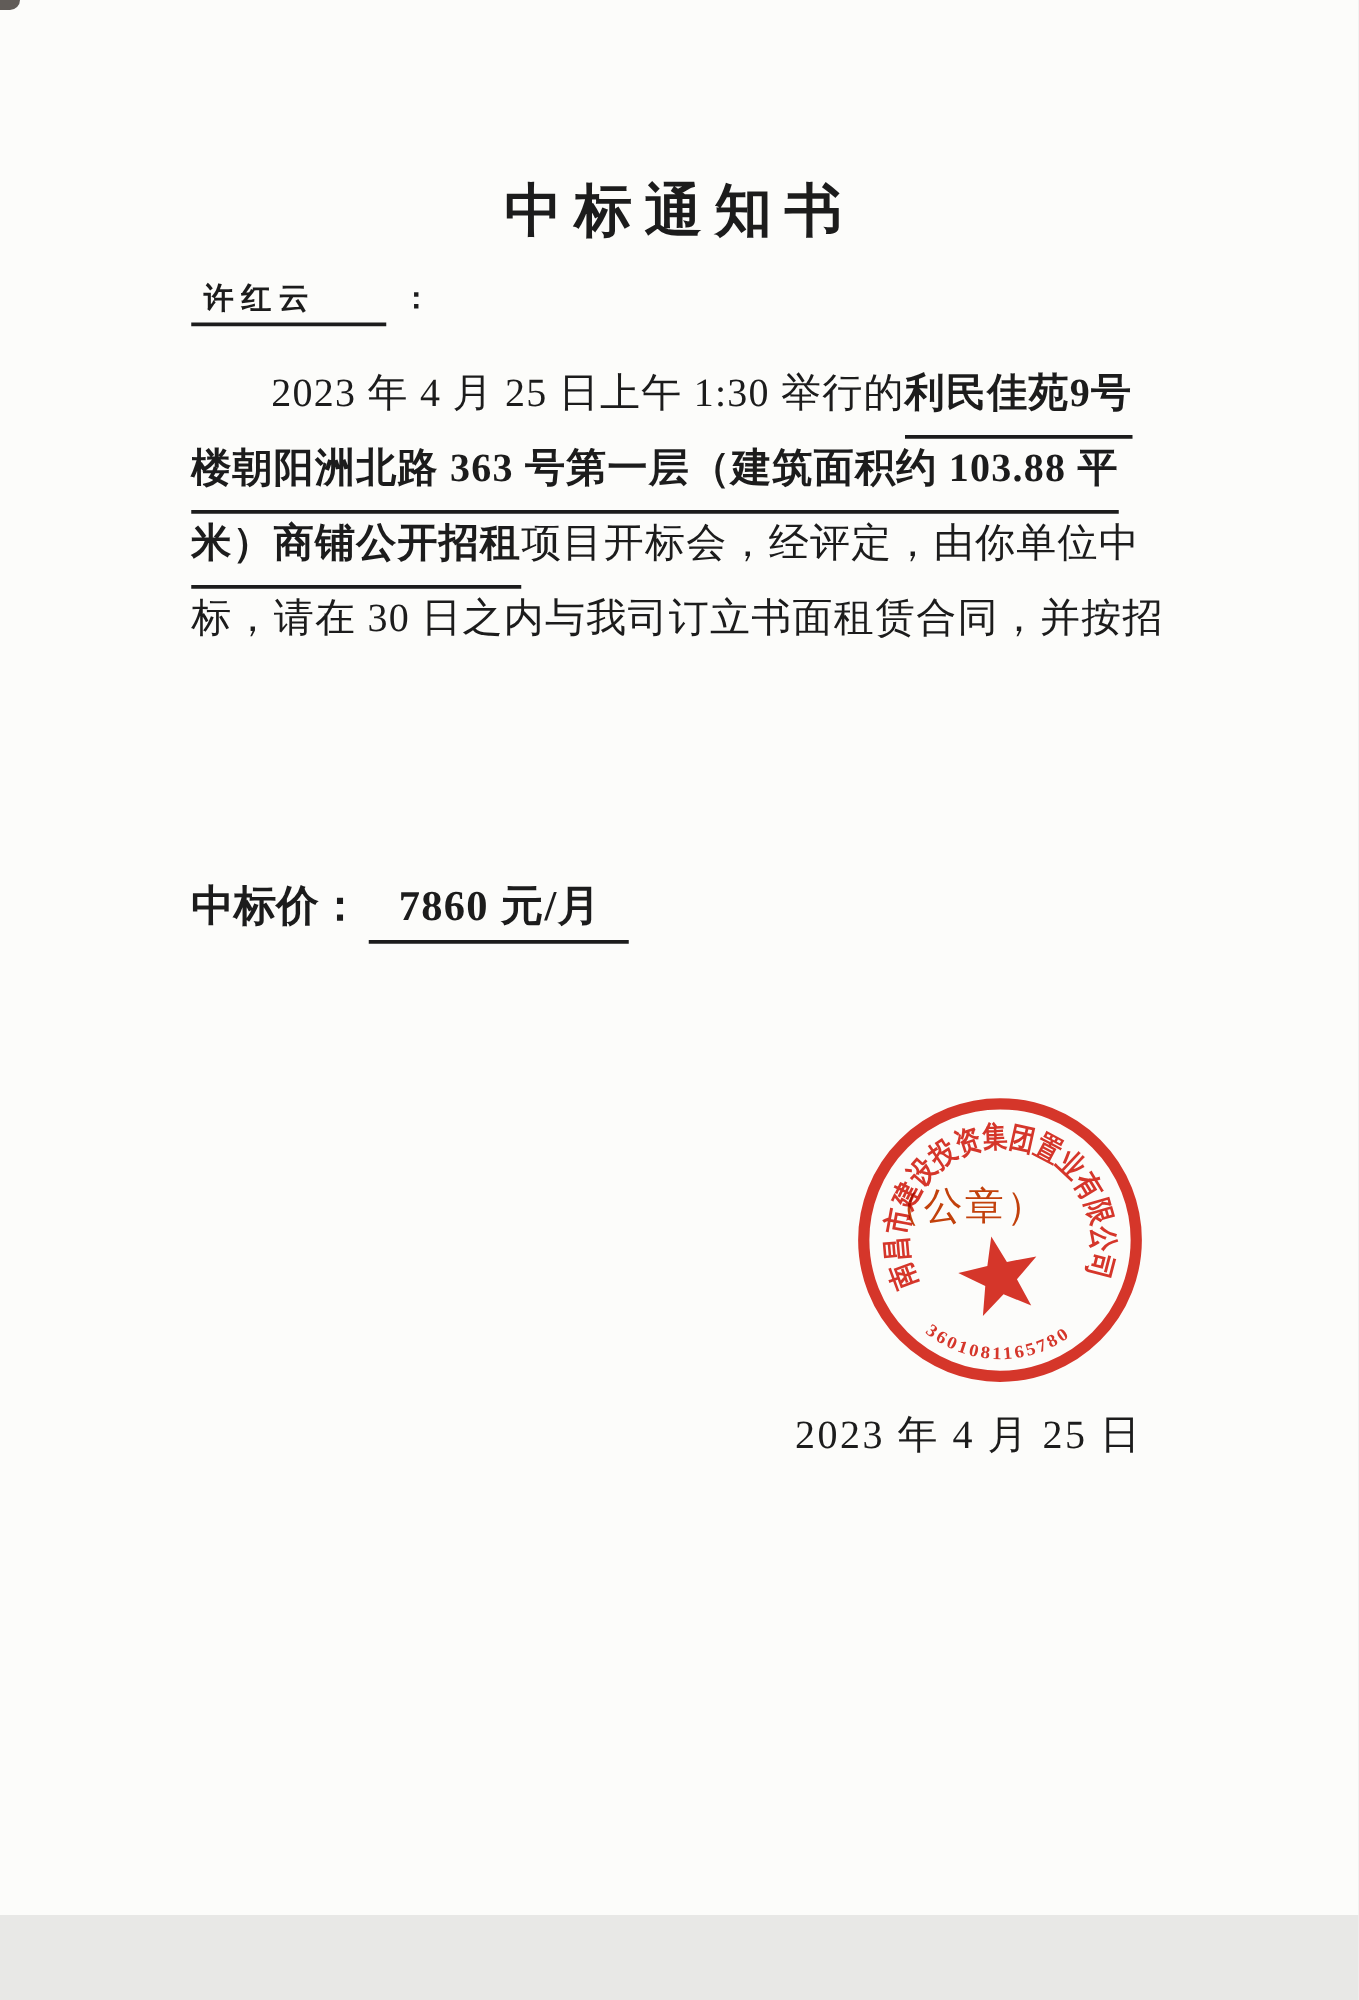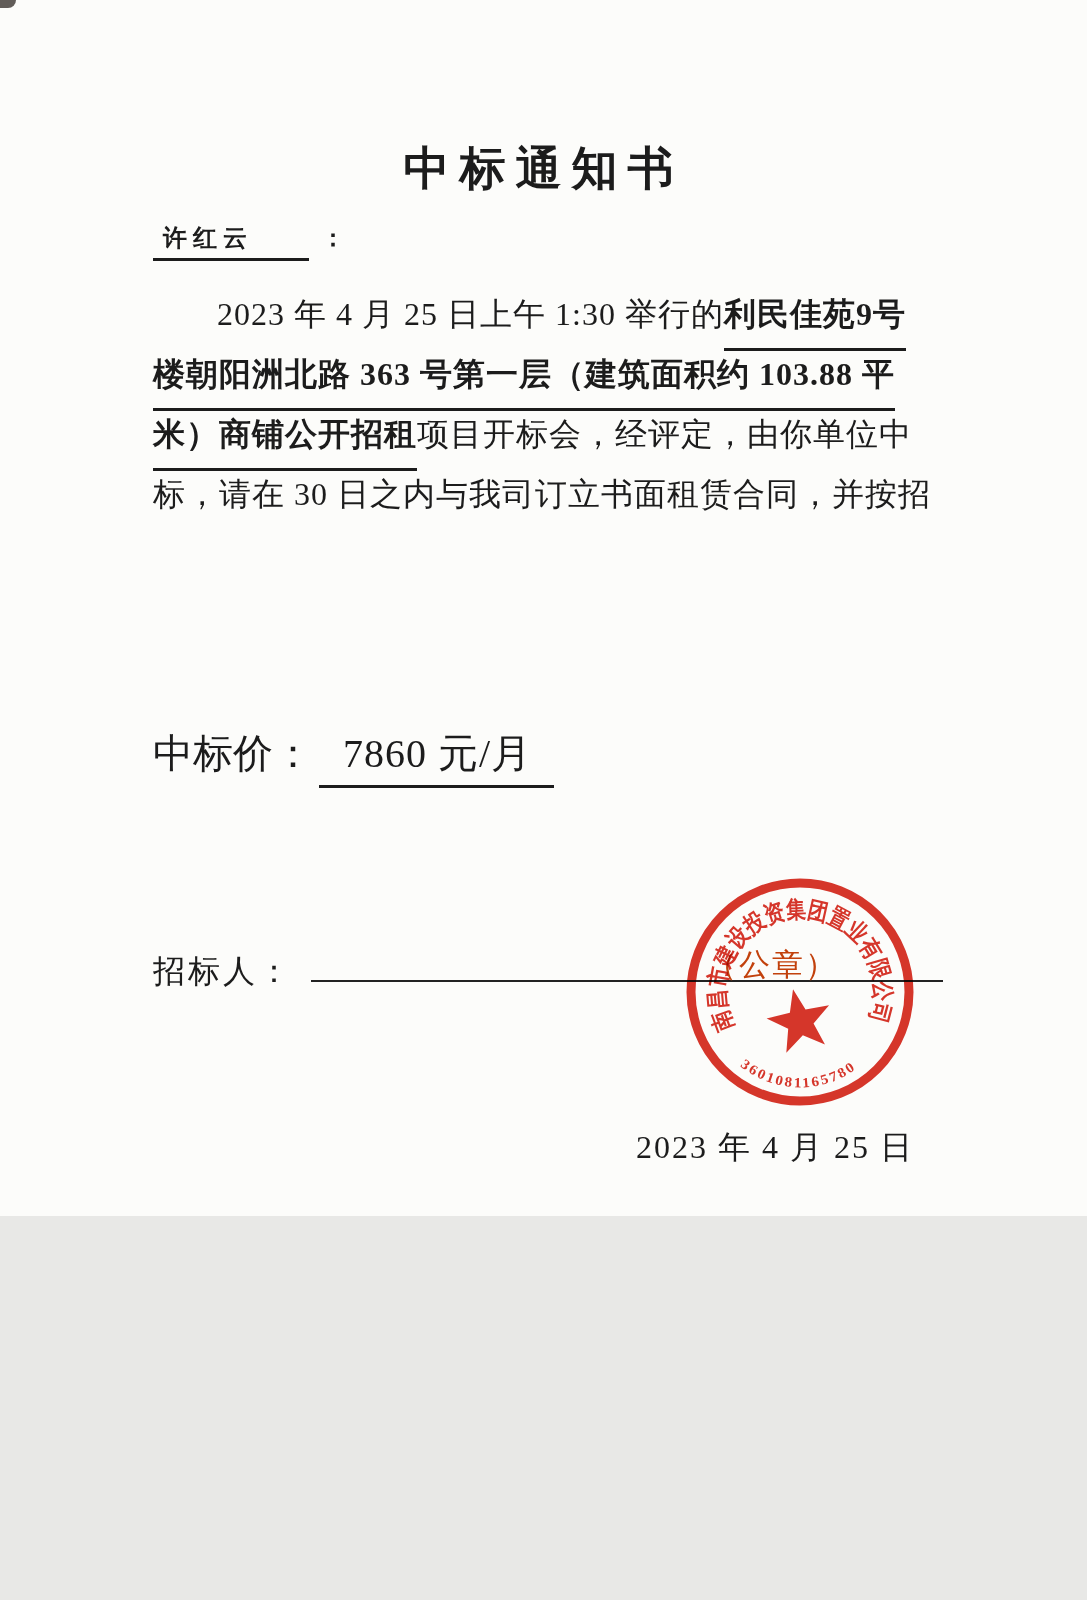--- a/index.html
+++ b/index.html
@@ -1,18 +1,18 @@
 <!DOCTYPE html>
 <html><head>
 <meta charset="utf-8">
 <style>
   html,body{margin:0;padding:0;background:#e8e8e6;}
   .page{
     position:relative;
-    width:1087px;height:1216px;
+    width:1087px;height:1532px;
     margin:0 auto;
     background:#fcfcfa;
     overflow:hidden;
     font-family:"Liberation Serif","DejaVu Serif",serif;
     color:#1c1c1c;
   }
   .corner-mark{
     position:absolute;left:0;top:0;width:16px;height:8px;
     background:#3a3330;border-bottom-right-radius:8px;opacity:.8;
   }
@@ -37,21 +37,21 @@
   }
   .line{white-space:nowrap;}
   .line.indent{text-indent:64px;}
   .bu{
     font-weight:bold;
     border-bottom:3px solid #1c1c1c;
     padding-bottom:16px;
   }
   .price-line{
     position:absolute;left:153px;top:702px;
-    font-size:40px;font-weight:normal;margin-top:24px;
+    font-size:34px;font-weight:bold;
   }
   .price-line .value{
     display:inline-block;
     border-bottom:3px solid #1c1c1c;
     padding:0 22px 4px 24px;margin-left:6px;
     letter-spacing:1px;
   }
   .bidder-line{
     position:absolute;left:153px;top:950px;
     font-size:32px;letter-spacing:3px;white-space:nowrap;
@@ -93,23 +93,20 @@
     <div class="line indent"><span>2023 年 4 月 25 日上午 1:30 举行的</span><span class="bu">利民佳苑9号</span></div>
     <div class="line"><span class="bu">楼朝阳洲北路 363 号第一层（建筑面积约 103.88 平</span></div>
     <div class="line"><span class="bu">米）商铺公开招租</span><span>项目开标会，经评定，由你单位中</span></div>
     <div class="line">标，请在 30 日之内与我司订立书面租赁合同，并按招</div>
   </div>
 
   <div class="price-line">
     <span>中标价：</span><span class="value">7860 元/月</span>
   </div>
 
-  <div class="bidder-line">
-    <span>招标人：</span><span class="sig-line"></span>
-  </div>
 
   <div class="seal-note">（公章）</div>
 
   <svg class="stamp" viewBox="-134 -134 268 268" aria-hidden="true">
     <circle cx="0" cy="0" r="109" fill="none" stroke-width="9" stroke="#d5261b"></circle>
     <polygon points="0,-42 10,-13.8 39.9,-13 16.2,5.3 24.7,34 0,17 -24.7,34 -16.2,5.3 -39.9,-13 -10,-13.8" transform="translate(0,30) rotate(-12) scale(0.8)" fill="#d5261b"></polygon>
     <defs>
       <path id="seal-company-arc" d="M -66 35 A 74.7 74.7 0 1 1 66 35" fill="none"></path>
       <path id="seal-serial-arc" d="M -60 74 A 95 95 0 0 0 60 74" fill="none"></path>
     </defs>

